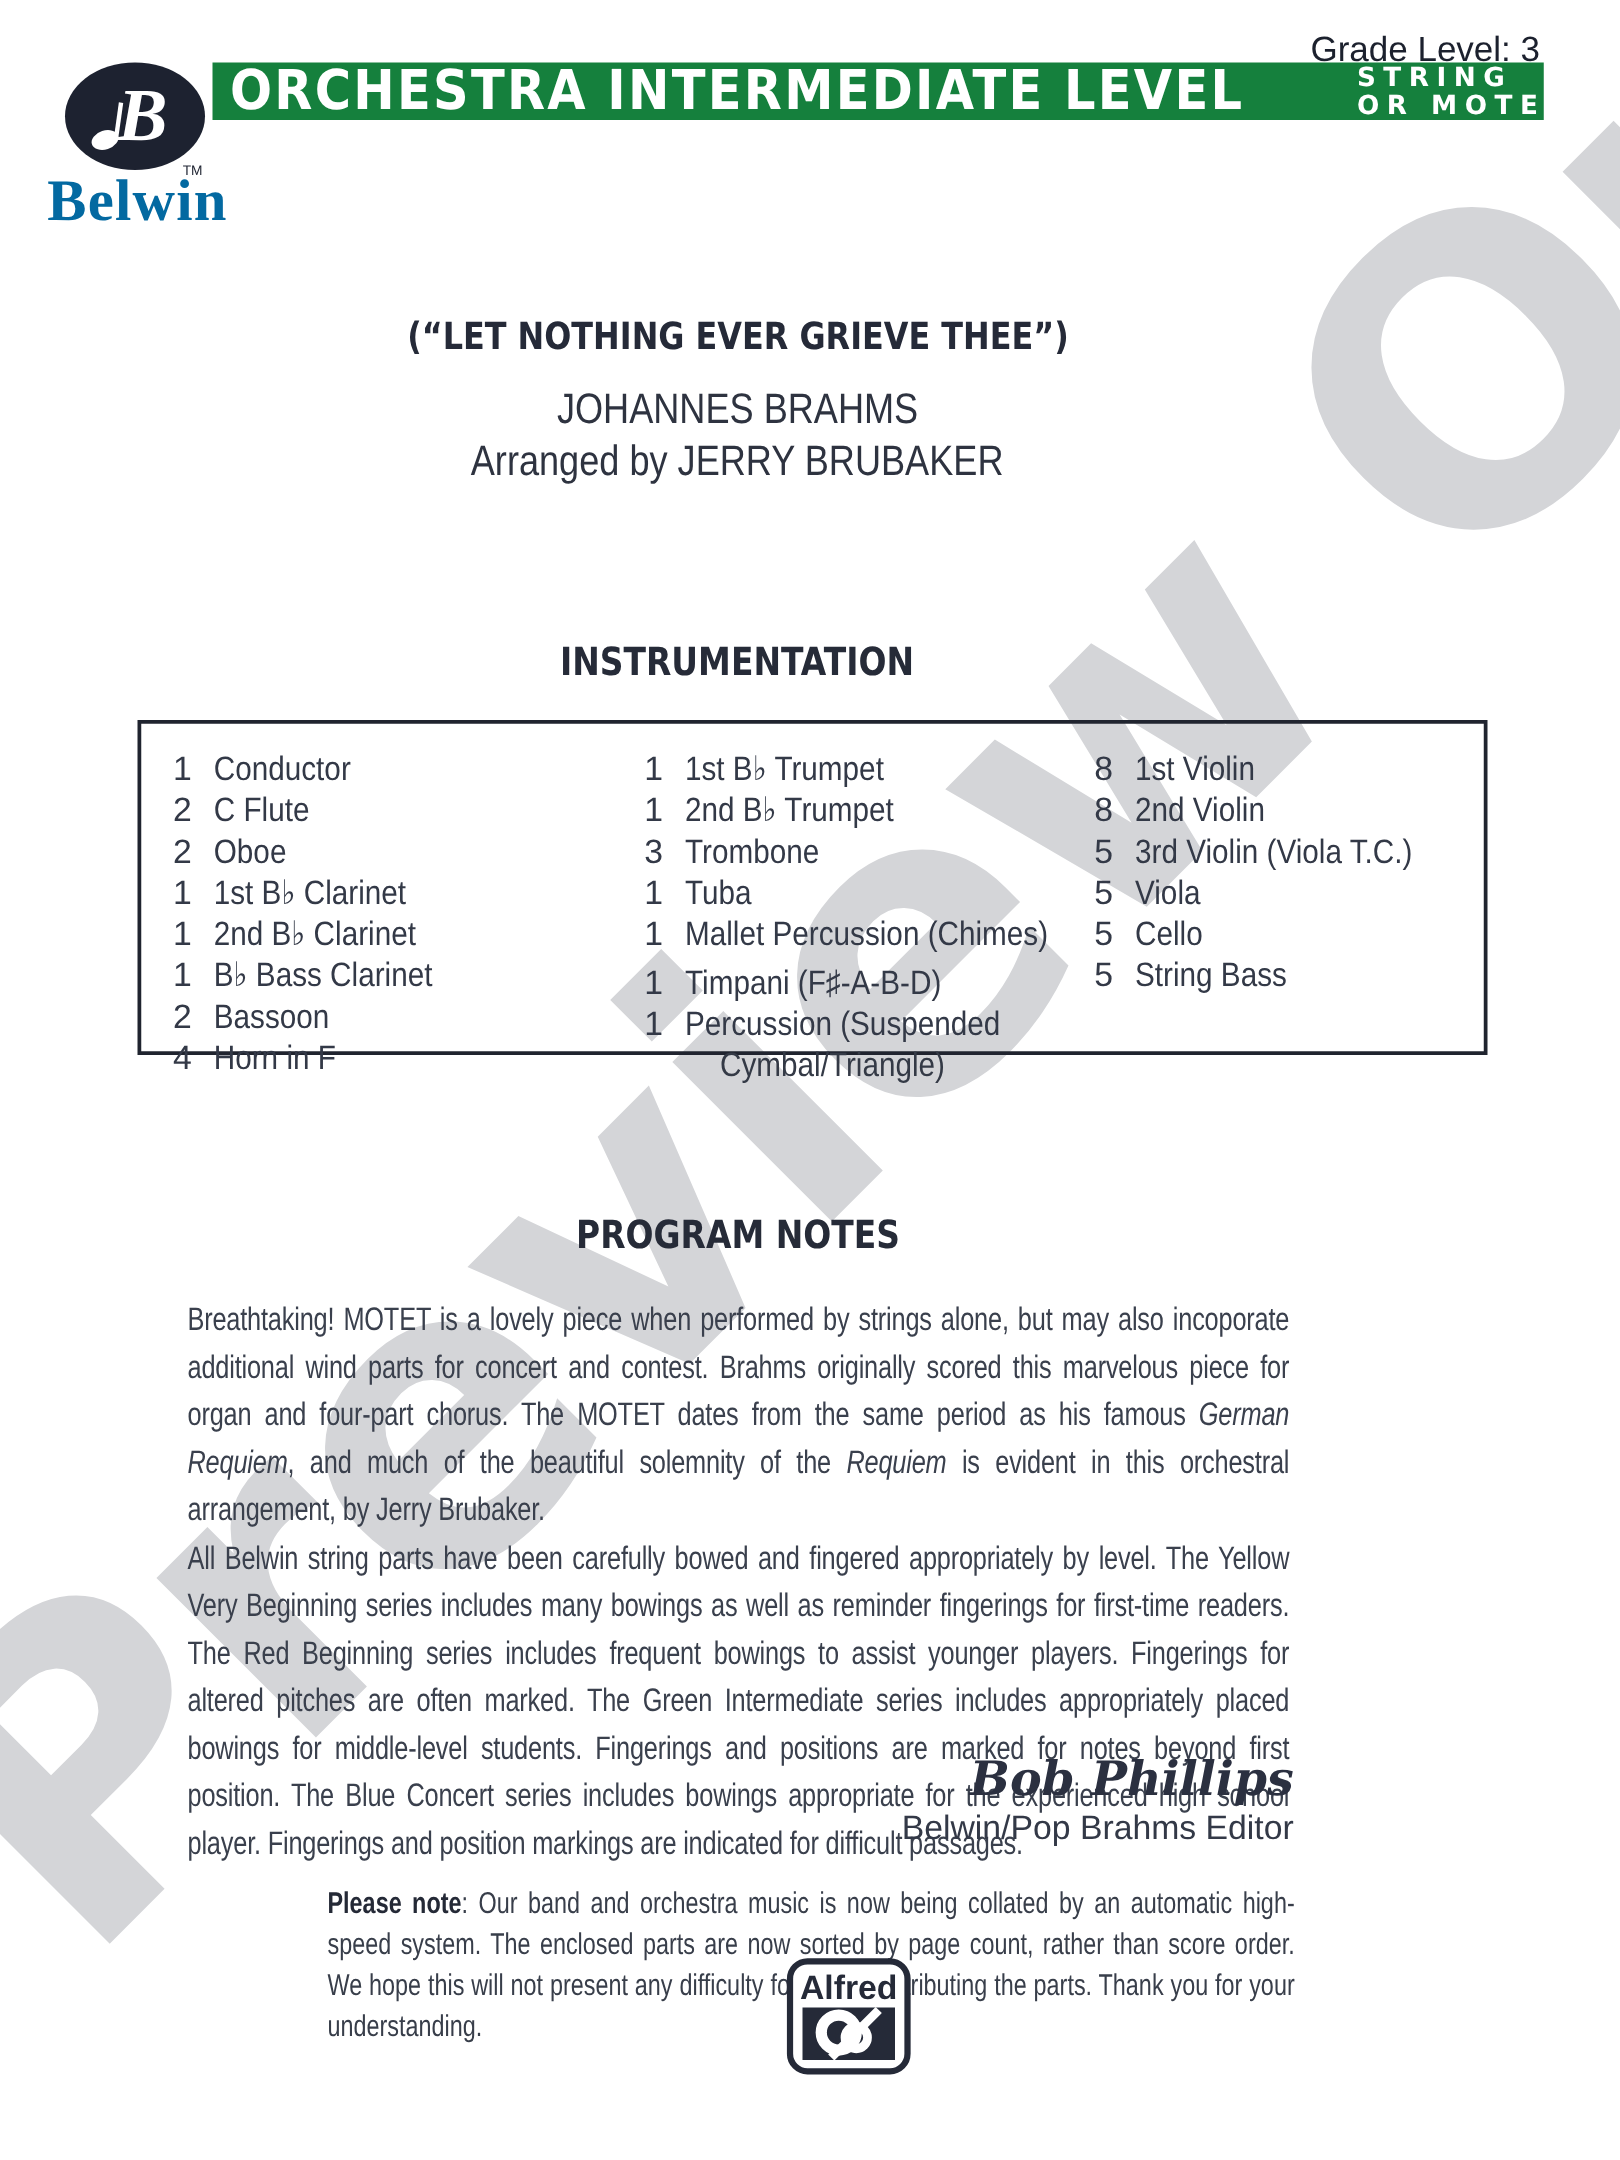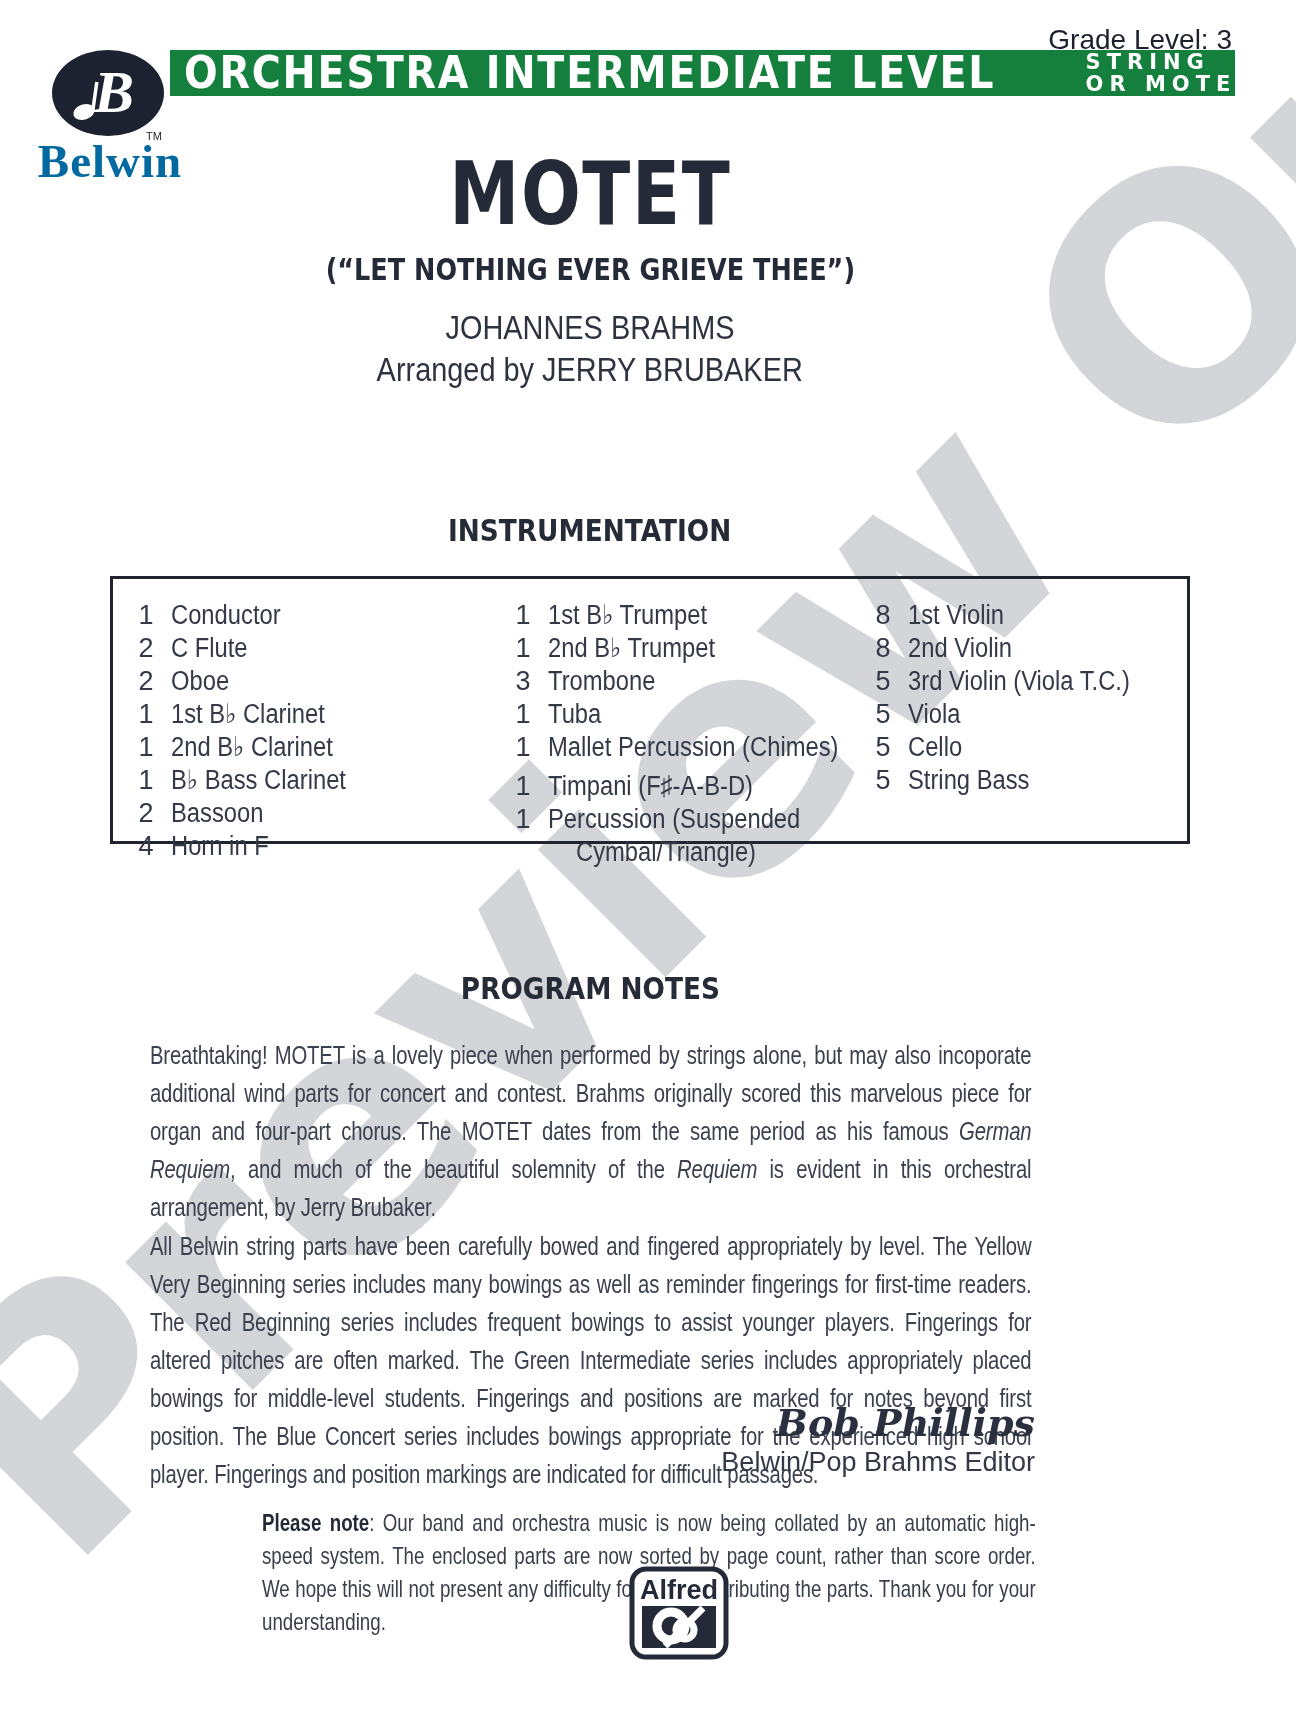--- a/index.html
+++ b/index.html
@@ -88,23 +88,20 @@
       <svg width="122" height="100" viewBox="0 0 122 100">
         <ellipse cx="58" cy="45" rx="56" ry="43" fill="#1d2230"></ellipse>
         <text x="64" y="64" font-family="Liberation Serif, serif" font-style="italic" font-weight="bold" font-size="60" fill="#ffffff" text-anchor="middle">B</text>
         <ellipse cx="34" cy="64" rx="11" ry="7.5" fill="#ffffff" transform="rotate(-18 34 64)"></ellipse>
         <rect x="43" y="34" width="3.5" height="30" fill="#ffffff" transform="rotate(8 45 49)"></rect>
         <text x="112" y="92" font-family="Liberation Sans, sans-serif" font-size="11" fill="#1d2230" text-anchor="end">TM</text>
       </svg>
     </div>
     <div class="belwin-word">Belwin</div>
 
-    <div class="col-center title">
-      <span class="t squash">MOTET</span>
-    </div>
     <div class="col-center composer">
       <span class="squash">JOHANNES BRAHMS</span>
     </div>
     <div class="col-center subtitle">
       <span class="squash">(“LET NOTHING EVER GRIEVE THEE”)</span>
     </div>
     <div class="col-center arranger">
       <span class="squash">Arranged by JERRY BRUBAKER</span>
     </div>
 

